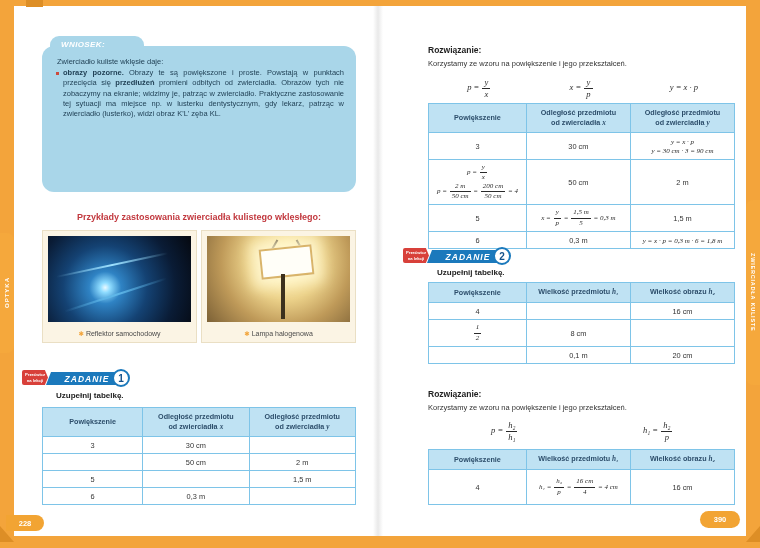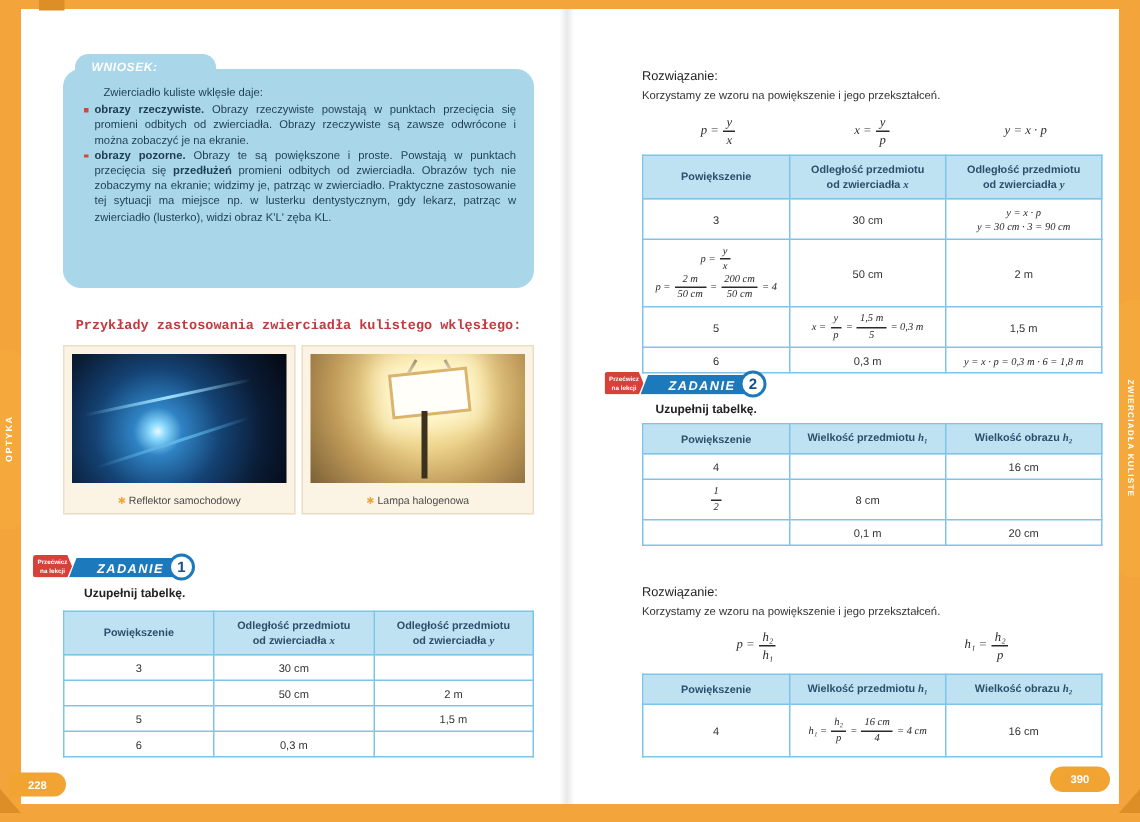--- a/index.html
+++ b/index.html
@@ -30,28 +30,28 @@
   .pill-left{left:6px;top:515px;width:38px;height:16px;border-radius:0 8px 8px 0;}
   .pill-right{left:700px;top:511px;width:40px;height:17px;border-radius:9px;}
   
   .wtab{position:absolute;left:50px;top:36px;width:94px;height:20px;background:#A9D6E9;
         border-radius:9px 9px 0 0;}
   .wlabel{position:absolute;left:61px;top:40px;color:#fff;font-style:italic;font-weight:bold;
           font-size:8px;letter-spacing:.4px;}
   .wbox{position:absolute;left:42px;top:46px;width:314px;height:146px;background:#A9D6E9;
         border-radius:12px;box-sizing:border-box;padding:11px 12px 5px 13px;
         font-size:7.5px;line-height:1.36;color:#1d3d52;text-align:justify;}
-  .wbox .wintro{margin:0 0 1px 14px;}
+  .wbox .wintro{margin:0 0 1px 2px;}
   .wlist{margin:0;padding:0;list-style:none;}
   .wlist li{position:relative;padding-left:8px;}
   .wlist li::before{content:"";position:absolute;left:1px;top:4px;width:2.6px;height:2.6px;background:#cc4a3d;}
   .blead{font-weight:bold;}
   
   .exheading{position:absolute;left:42px;top:212px;width:314px;text-align:center;
-             color:#C2393F;font-weight:bold;font-size:9px;font-family:Liberation Mono, monospace;}
+             color:#C2393F;font-weight:bold;font-size:9px;}
   .card{position:absolute;top:230px;width:155px;height:113px;background:#FBF4E4;
         border:1px solid #EADFC4;box-sizing:border-box;}
   .card1{left:42px;} .card2{left:201px;}
   .photo{position:absolute;left:5px;top:5px;right:5px;height:86px;overflow:hidden;}
   .ph1{background:radial-gradient(circle at 40% 60%, #eaf9ff 0%, #8edcff 5%, #2f83c4 16%, #144273 42%, #0a1c36 70%, #05080f 100%);}
   .ph1 .streak1{position:absolute;left:5%;top:32%;width:80%;height:2px;transform:rotate(-12deg);
         background:linear-gradient(90deg,transparent,#9fe2ff,transparent);}
   .ph1 .streak2{position:absolute;left:10%;top:68%;width:75%;height:2px;transform:rotate(-18deg);
         background:linear-gradient(90deg,transparent,#5fb7e8,transparent);}
   .ph2{background:radial-gradient(circle at 55% 30%, #fffef2 0%, #ffeeb2 16%, #ecd28a 38%, #bf9a59 65%, #7c6136 100%);}
@@ -77,21 +77,21 @@
   .twrap{position:absolute;}
   table.dtable{border-collapse:collapse;width:100%;table-layout:fixed;}
   .dtable th,.dtable td{border:1px solid #7EC4E8;text-align:center;vertical-align:middle;}
   .dtable th{background:#BFE2F3;color:#2d4e6b;font-weight:bold;font-size:7.2px;line-height:1.3;
              padding:2px;height:24px;}
   .dtable.one th{height:15px;}
   .dtable td{font-size:7.4px;color:#333;padding:1px 2px;height:14px;}
   tr.rh24 td{height:24px;} tr.rh42 td{height:42px;} tr.rh32 td{height:32px;}
   .mvar{font-family:"Liberation Serif","DejaVu Sans",serif;font-style:italic;font-weight:bold;}
   
-  .sheading{position:absolute;font-weight:normal;font-size:8.5px;color:#222;}
+  .sheading{position:absolute;font-weight:bold;font-size:8.5px;color:#222;}
   .sintro{position:absolute;font-size:7.5px;color:#333;}
   .fml-row{position:absolute;left:428px;width:307px;display:flex;justify-content:space-between;}
   .fml-row .fslot{flex:1;text-align:center;}
   .fml{font-family:"Liberation Serif","DejaVu Sans",serif;font-style:italic;color:#2a2a2a;
        font-size:8.5px;white-space:nowrap;}
   .fml.sm{font-size:7px;}
   .frac{display:inline-block;vertical-align:middle;text-align:center;line-height:1.05;margin:0 1px;}
   .frac .fn{display:block;padding:0 2px 1px;border-bottom:0.8px solid currentColor;}
   .frac .fd{display:block;padding:1px 2px 0;}
   .twoline div{margin:1px 0;}
@@ -117,23 +117,20 @@
     <span>ZWIERCIADŁA KULISTE</span>
   </div>
   <div class="page-pill pill-left">228</div>
   <div class="page-pill pill-right">390</div>
 
   <div class="wtab"></div>
   <div class="wbox">
     <p class="wintro">Zwierciadło kuliste wklęsłe daje:</p>
     <ul class="wlist">
       <li>
-        <span class="blead">obrazy rzeczywiste.</span><span> Obrazy rzeczywiste powstają w punktach przecięcia się promieni odbitych od zwierciadła. Obrazy rzeczywiste są zawsze odwrócone i można zobaczyć je na ekranie.</span>
-      </li>
-      <li>
         <span class="blead">obrazy pozorne.</span><span> Obrazy te są powiększone i proste. Powstają w punktach przecięcia się </span><span class="blead">przedłużeń</span><span> promieni odbitych od zwierciadła. Obrazów tych nie zobaczymy na ekranie; widzimy je, patrząc w zwierciadło. Praktyczne zastosowanie tej sytuacji ma miejsce np. w lusterku dentystycznym, gdy lekarz, patrząc w zwierciadło (lusterko), widzi obraz K'L' zęba KL.</span>
       </li>
     </ul>
   </div>
   <div class="wlabel">WNIOSEK:</div>
 
   <div class="exheading">Przykłady zastosowania zwierciadła kulistego wklęsłego:</div>
 
   <div class="card card1">
     <div class="photo ph1">

